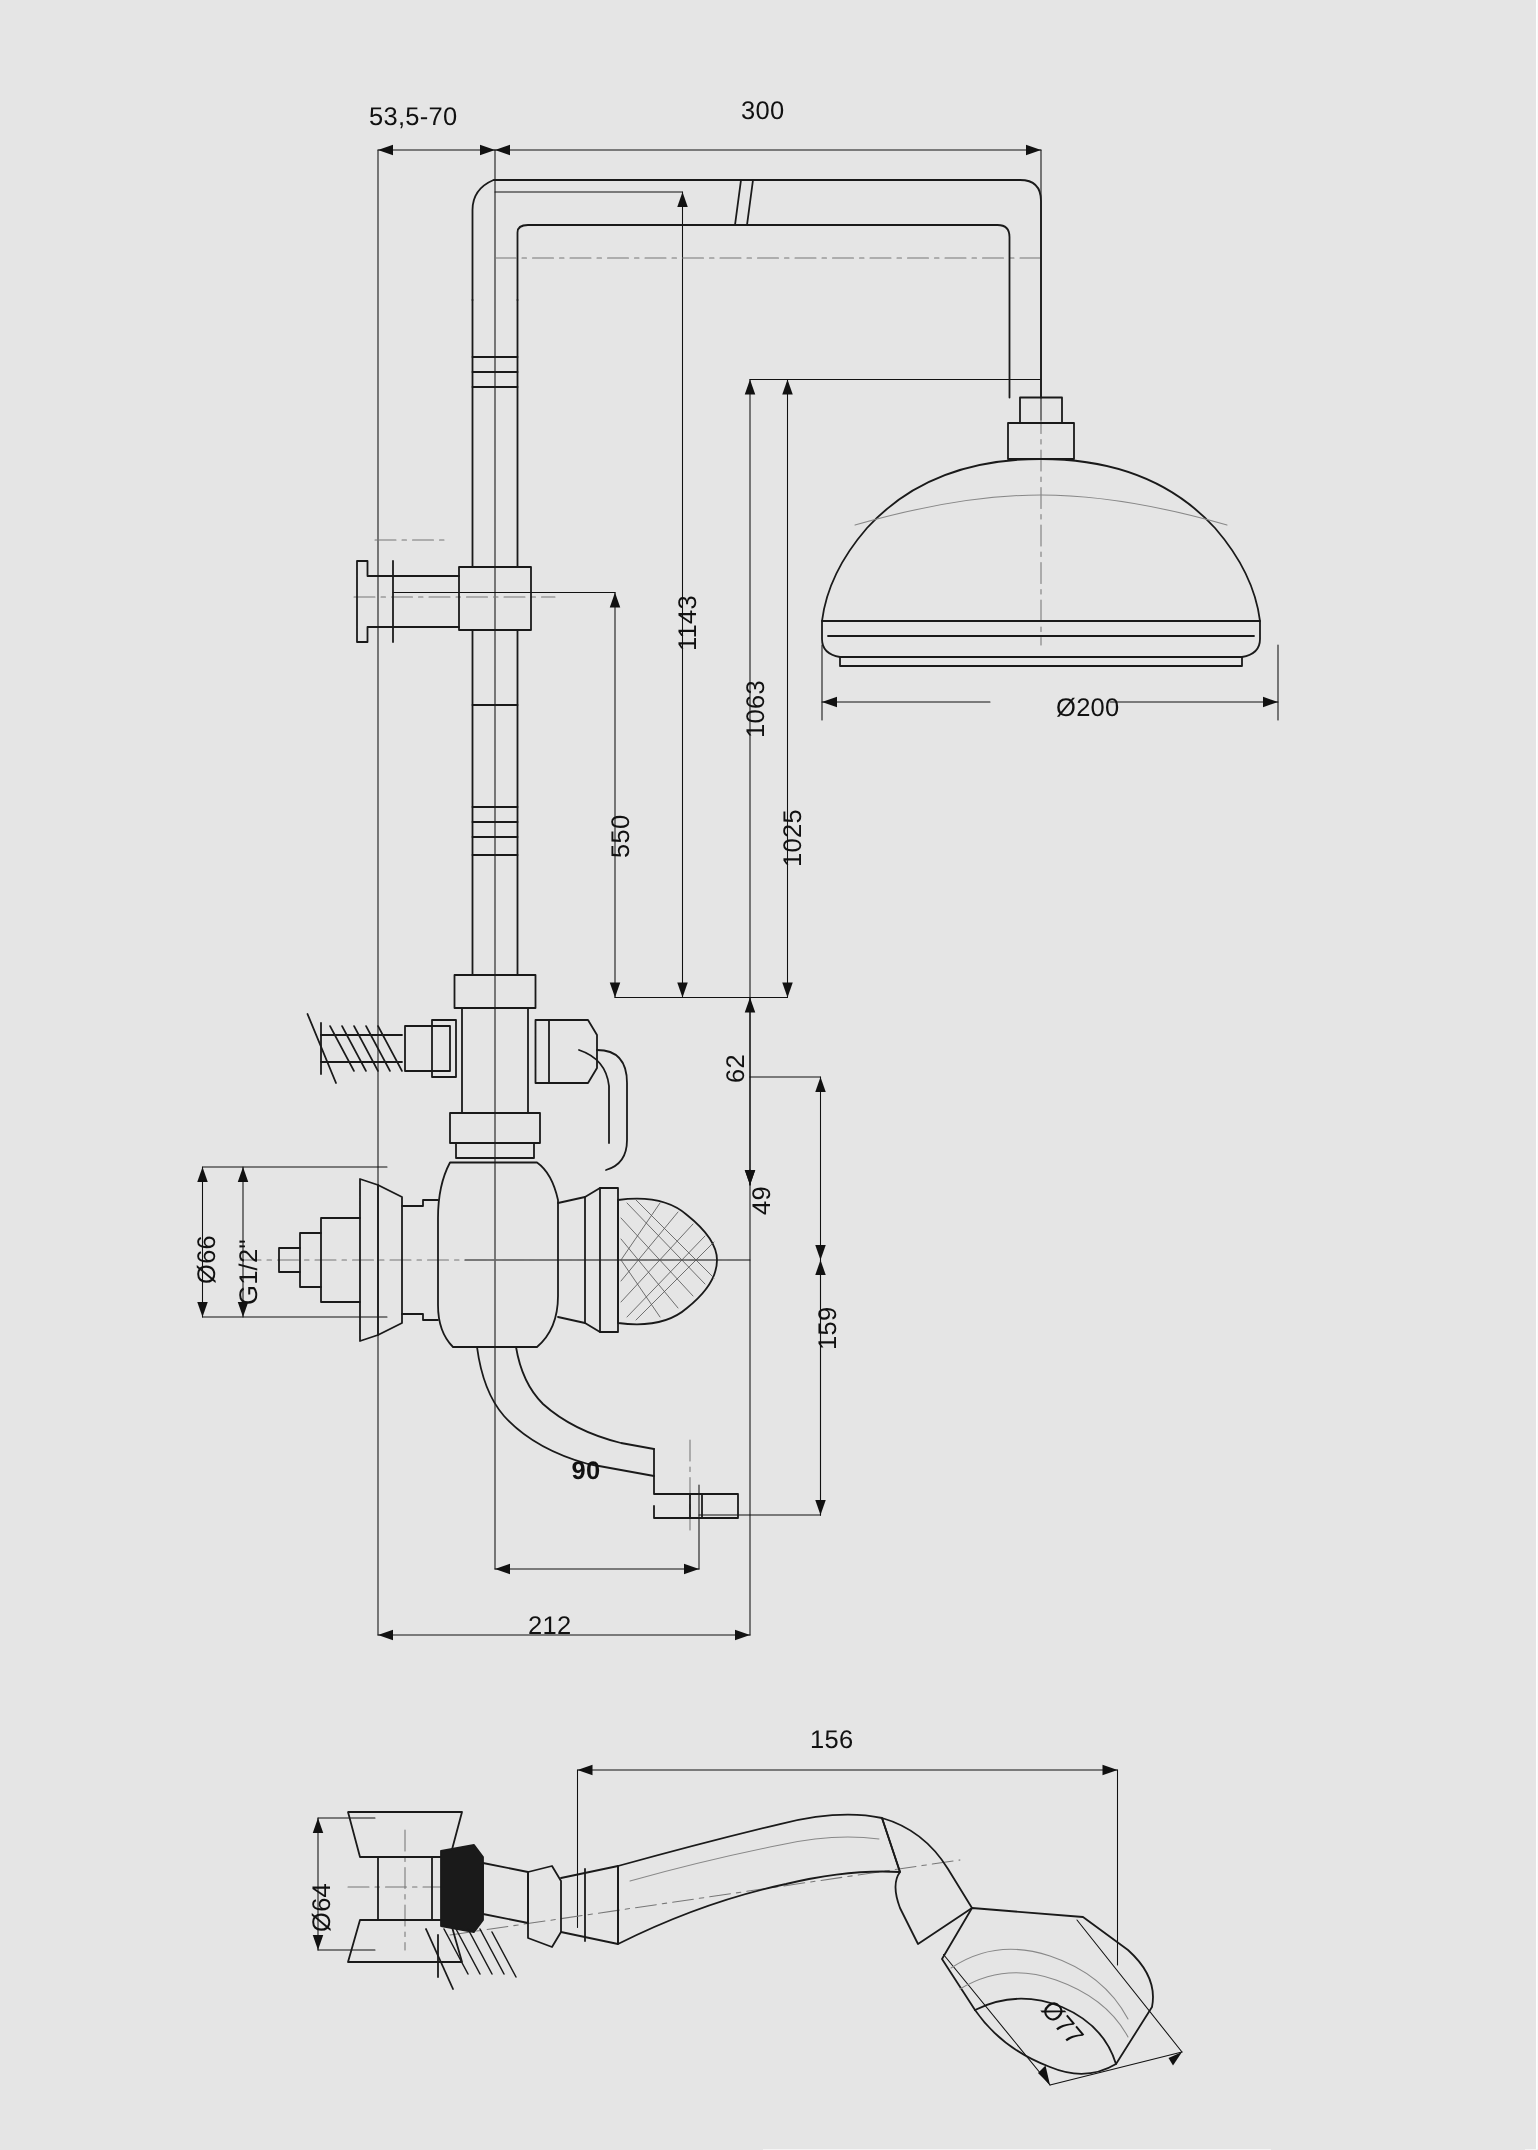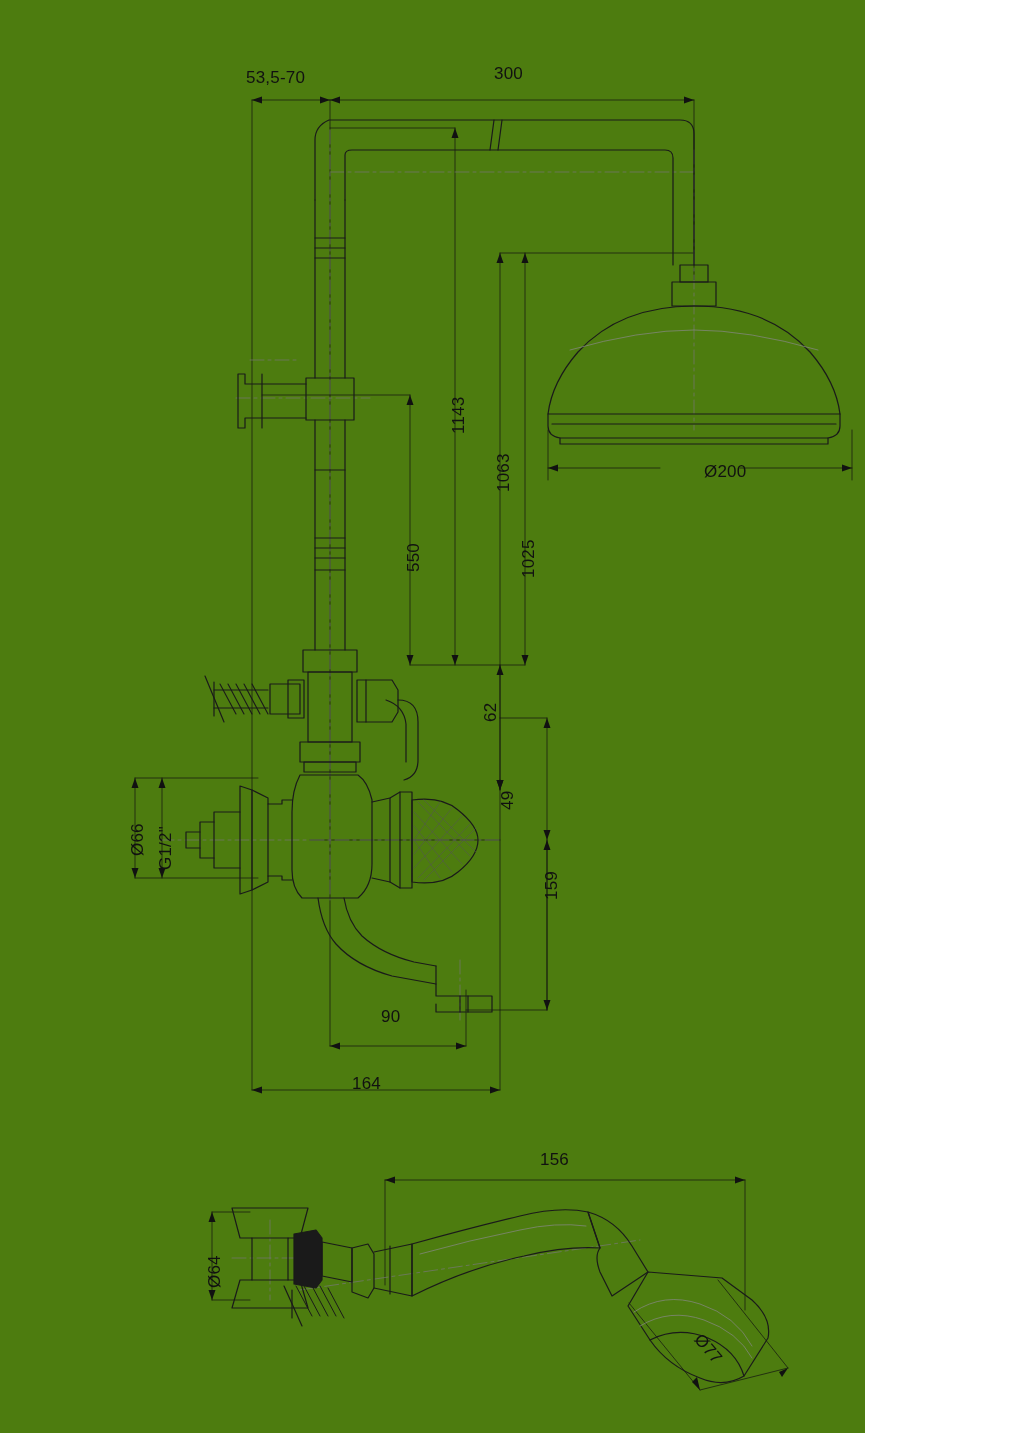--- a/index.html
+++ b/index.html
@@ -5,23 +5,23 @@
   html, body {
     margin: 0;
     padding: 0;
     background: #ffffff;
   }
   body {
     font-family: "Liberation Sans", sans-serif;
   }
   #sheet {
     position: relative;
-    width: 865px;
+    width: 1024px;
     height: 1433px;
-    background: #4d7c0f;
+    background: #e5e5e5;
     overflow: hidden;
   }
   svg.drawing {
     position: absolute;
     left: 0;
     top: 0;
     width: 1025px;
     height: 1433px;
   }
   .dim-text {
@@ -291,20 +291,20 @@
 
   <div class="dim-text" style="left:668px; top:462px;margin-left:36px;">Ø200</div>
 
   <div class="dim-text rot90" style="left:481px; top:722px;">62</div>
   <div class="dim-text rot90" style="left:498px; top:810px;">49</div>
   <div class="dim-text rot90" style="left:542px; top:900px;">159</div>
 
   <div class="dim-text rot90" style="left:128px; top:856px;">Ø66</div>
   <div class="dim-text rot90" style="left:156px; top:870px;">G1/2"</div>
 
-  <div class="dim-text" style="left:381px; top:1007px;">90</div>
-  <div class="dim-text" style="left:352px; top:1074px;">164</div>
+  <div class="dim-text" style="left:381px; top:971px;font-weight:bold;">90</div>
+  <div class="dim-text" style="left:352px; top:1074px;">212</div>
 
   <div class="dim-text" style="left:540px; top:1150px;">156</div>
   <div class="dim-text rot90" style="left:205px; top:1288px;">Ø64</div>
   <div class="dim-text rot45" style="left:705px; top:1330px;">Ø77</div>
 
 </div>
 
 </body></html>

